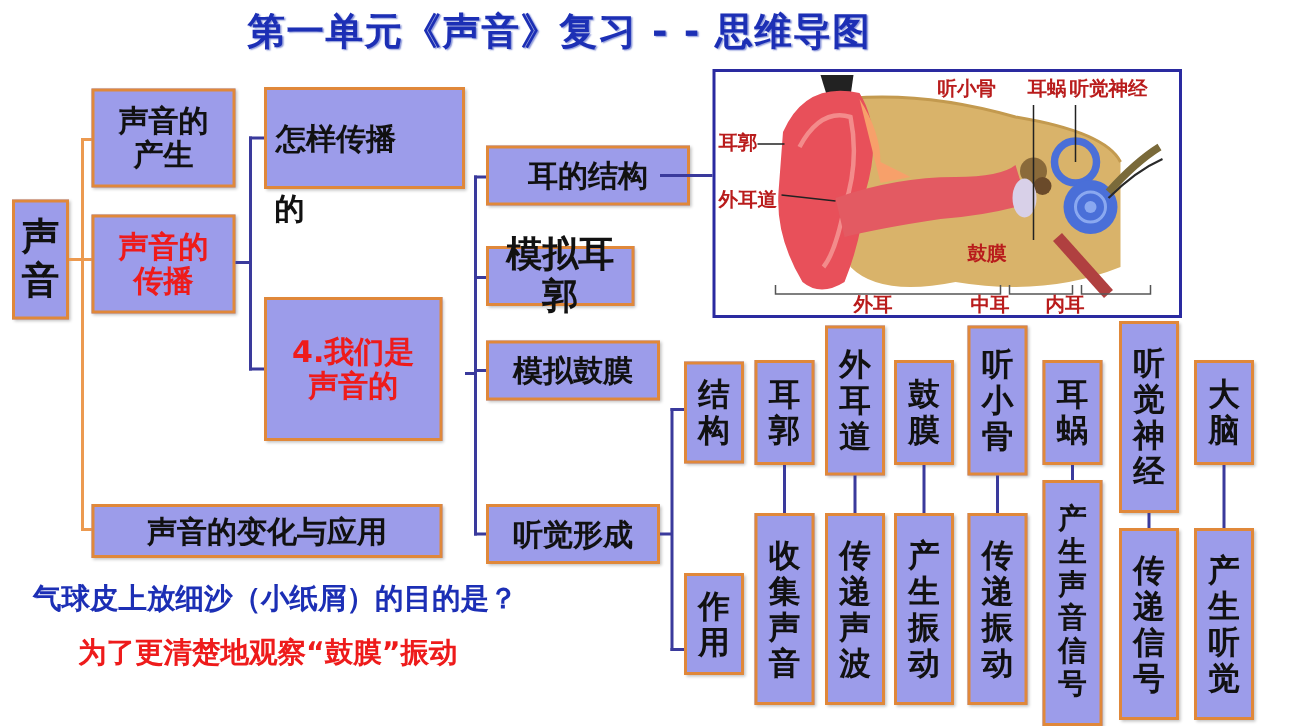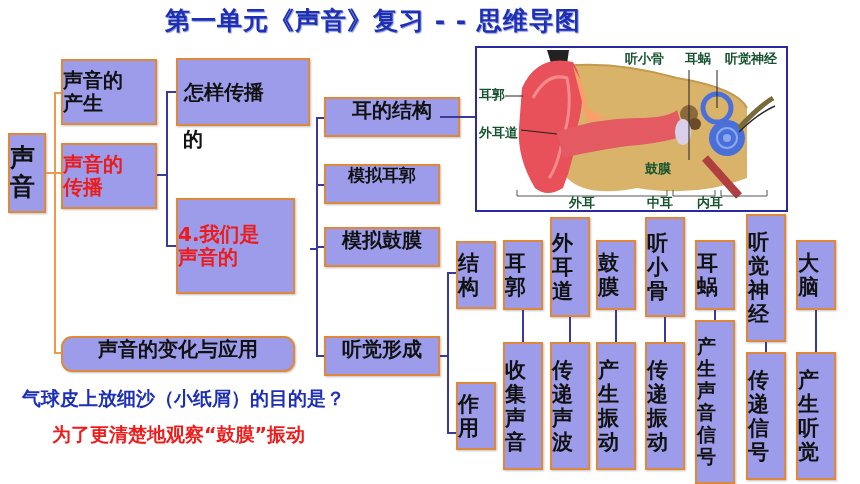--- a/index.html
+++ b/index.html
@@ -11,21 +11,21 @@
   .title {
     position: absolute; left: 165px; top: 4px; width: 520px; height: 38px;
     font-size: 25px; font-weight: bold; color: #1c2fb5; letter-spacing: 1px;
     white-space: nowrap; text-shadow: 1px 1px 1px #8a96d8;
   }
   .box {
     position: absolute; box-sizing: border-box;
     background: #9c9cea; border: 2px solid #e0883a;
     box-shadow: 1px 1px 2px rgba(0,0,0,0.25);
     font-weight: bold; color: #111; text-align: center;
-    display: flex; align-items: flex-start; justify-content: center;
+    display: flex; align-items: center; justify-content: center;
     line-height: 1.15;
   }
   .red { color: #ee1b1b; }
   .vert { flex-direction: column; }
   .vert span { display: block; }
   .line { position: absolute; background: #ec9a50; }
   .bline { position: absolute; background: #3a3a9c; }
   .overflow-text {
     position: absolute; font-weight: bold; font-size: 21px; color: #111;
   }
@@ -35,21 +35,21 @@
   }
   .answer {
     position: absolute; left: 52px; top: 422px; font-size: 19px; font-weight: bold;
     color: #ee1b1b; white-space: nowrap;
   }
   .ear-frame {
     position: absolute; left: 475px; top: 46px; width: 313px; height: 166px;
     box-sizing: border-box; border: 2px solid #2a2aa0; background: #fff; overflow: hidden;
   }
   .ear-label {
-    position: absolute; font-size: 13px; font-weight: bold; color: #14532d; white-space: nowrap;
+    position: absolute; font-size: 13px; font-weight: bold; color: #b91c1c; white-space: nowrap;
   }
 </style>
 </head>
 <body>
 
 <div class="title">第一单元《声音》复习 - - 思维导图</div>
 
 <div class="box vert" style="left:8px; top:133px; width:38px; height:80px; font-size:25px;">
   <span>声</span>
   <span>音</span>
@@ -62,21 +62,21 @@
 <div class="line" style="left:54px; top:352px; width:8px; height:2px;"></div>
 
 <div class="box vert" style="left:61px; top:59px; width:96px; height:66px; font-size:20px;">
   <span>声音的</span>
   <span>产生</span>
 </div>
 <div class="box vert red" style="left:61px; top:143px; width:96px; height:66px; font-size:20px;">
   <span>声音的</span>
   <span>传播</span>
 </div>
-<div class="box" style="left:61px; top:336px; width:234px; height:36px; font-size:20px;border-radius:11px;">
+<div class="box" style="left:61px; top:336px; width:234px; height:36px; font-size:20px;">
   <span>声音的变化与应用</span>
 </div>
 
 <div class="bline" style="left:157px; top:174px; width:10px; height:2px;"></div>
 <div class="bline" style="left:166px; top:91px; width:2px; height:156px;"></div>
 <div class="bline" style="left:166px; top:91px; width:11px; height:2px;"></div>
 <div class="bline" style="left:166px; top:245px; width:11px; height:2px;"></div>
 
 <div class="box vert" style="left:176px; top:58px; width:134px; height:68px; font-size:20px; align-items:flex-start; padding-left:6px;">
   <span style="text-align:left;">怎样传播</span>
@@ -91,21 +91,21 @@
 <div class="bline" style="left:310px; top:248px; width:8px; height:2px;"></div>
 <div class="bline" style="left:316px; top:117px; width:2px; height:240px;"></div>
 <div class="bline" style="left:316px; top:117px; width:9px; height:2px;"></div>
 <div class="bline" style="left:316px; top:184px; width:9px; height:2px;"></div>
 <div class="bline" style="left:316px; top:246px; width:9px; height:2px;"></div>
 <div class="bline" style="left:316px; top:355px; width:9px; height:2px;"></div>
 
 <div class="box" style="left:324px; top:97px; width:136px; height:40px; font-size:20px;">
   <span>耳的结构</span>
 </div>
-<div class="box" style="left:324px; top:164px; width:116px; height:40px; font-size:17px;">
+<div class="box" style="left:324px; top:164px; width:99px; height:40px; font-size:24px;">
   <span>模拟耳郭</span>
 </div>
 <div class="box" style="left:324px; top:227px; width:116px; height:40px; font-size:20px;">
   <span>模拟鼓膜</span>
 </div>
 <div class="box" style="left:324px; top:336px; width:116px; height:40px; font-size:20px;">
   <span>听觉形成</span>
 </div>
 
 <div class="bline" style="left:440px; top:116px; width:36px; height:2px;"></div>
@@ -145,21 +145,21 @@
 
     <line x1="28" y1="48" x2="46" y2="48" stroke="#222" stroke-width="1"></line>
     <line x1="44" y1="82" x2="80" y2="86" stroke="#222" stroke-width="1"></line>
     <line x1="212" y1="22" x2="212" y2="112" stroke="#222" stroke-width="1"></line>
     <line x1="240" y1="22" x2="240" y2="60" stroke="#222" stroke-width="1"></line>
   </svg>
   <span class="ear-label" style="left:2px; top:38px;">耳郭</span>
   <span class="ear-label" style="left:2px; top:76px;">外耳道</span>
   <span class="ear-label" style="left:148px; top:2px;">听小骨</span>
   <span class="ear-label" style="left:208px; top:2px;">耳蜗</span>
-  <span class="ear-label" style="left:248px; top:2px;">听觉神经</span>
+  <span class="ear-label" style="left:236px; top:2px;">听觉神经</span>
   <span class="ear-label" style="left:168px; top:112px;">鼓膜</span>
   <span class="ear-label" style="left:92px; top:146px;">外耳</span>
   <span class="ear-label" style="left:170px; top:146px;font-family:Liberation Serif, serif;">中耳</span>
   <span class="ear-label" style="left:220px; top:146px;text-align:center;">内耳</span>
 </div>
 
 <div class="bline" style="left:440px; top:355px; width:8px; height:2px;"></div>
 <div class="bline" style="left:447px; top:272px; width:2px; height:162px;"></div>
 <div class="bline" style="left:447px; top:272px; width:10px; height:2px;"></div>
 <div class="bline" style="left:447px; top:432px; width:10px; height:2px;"></div>

